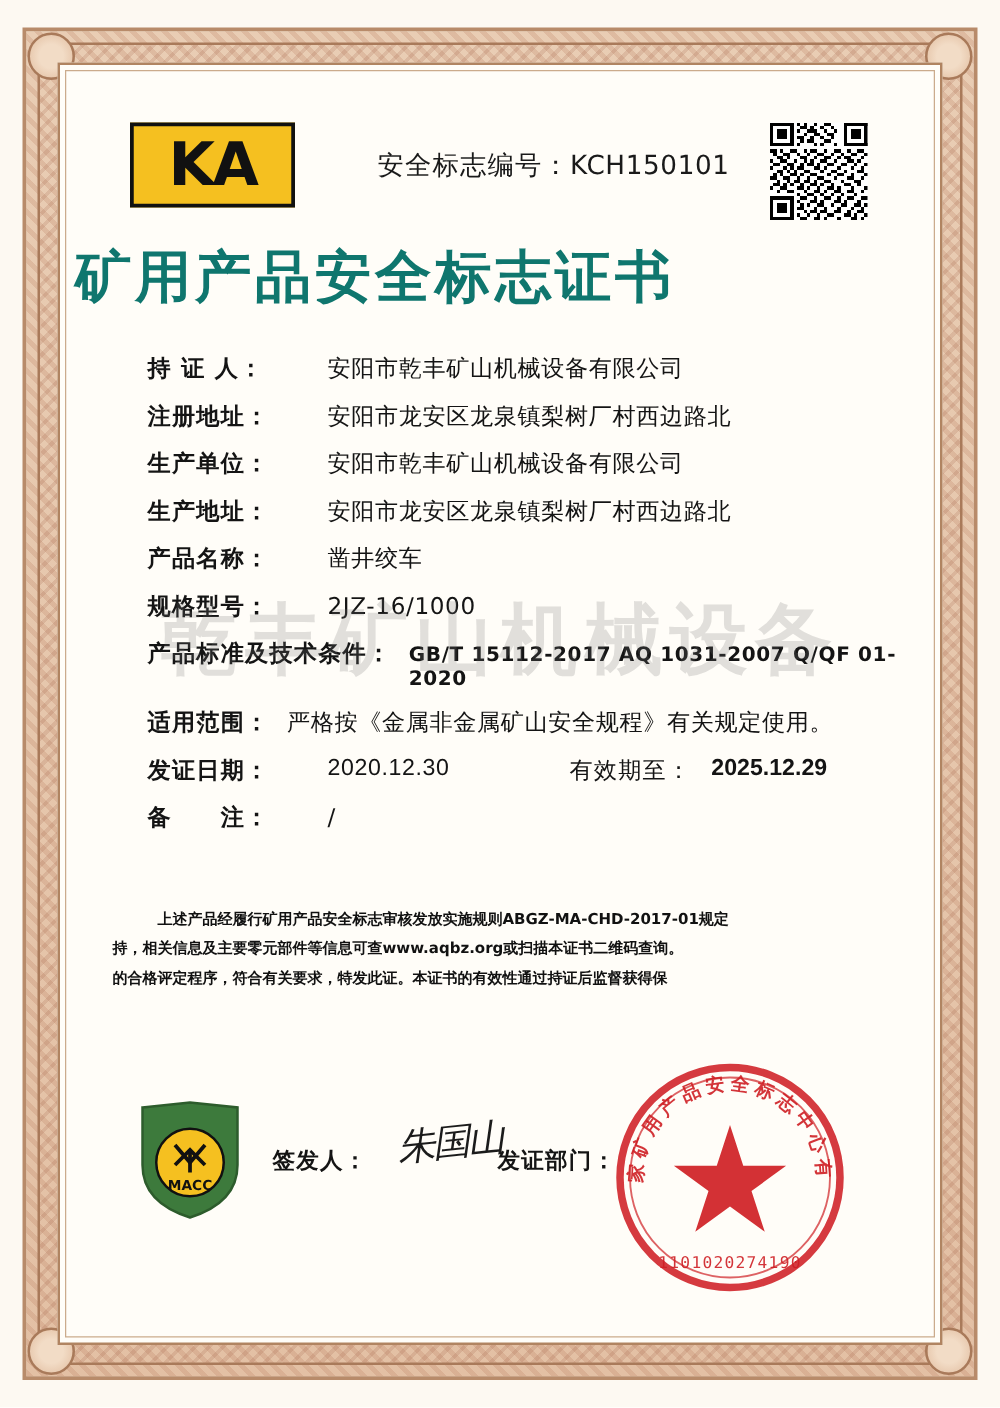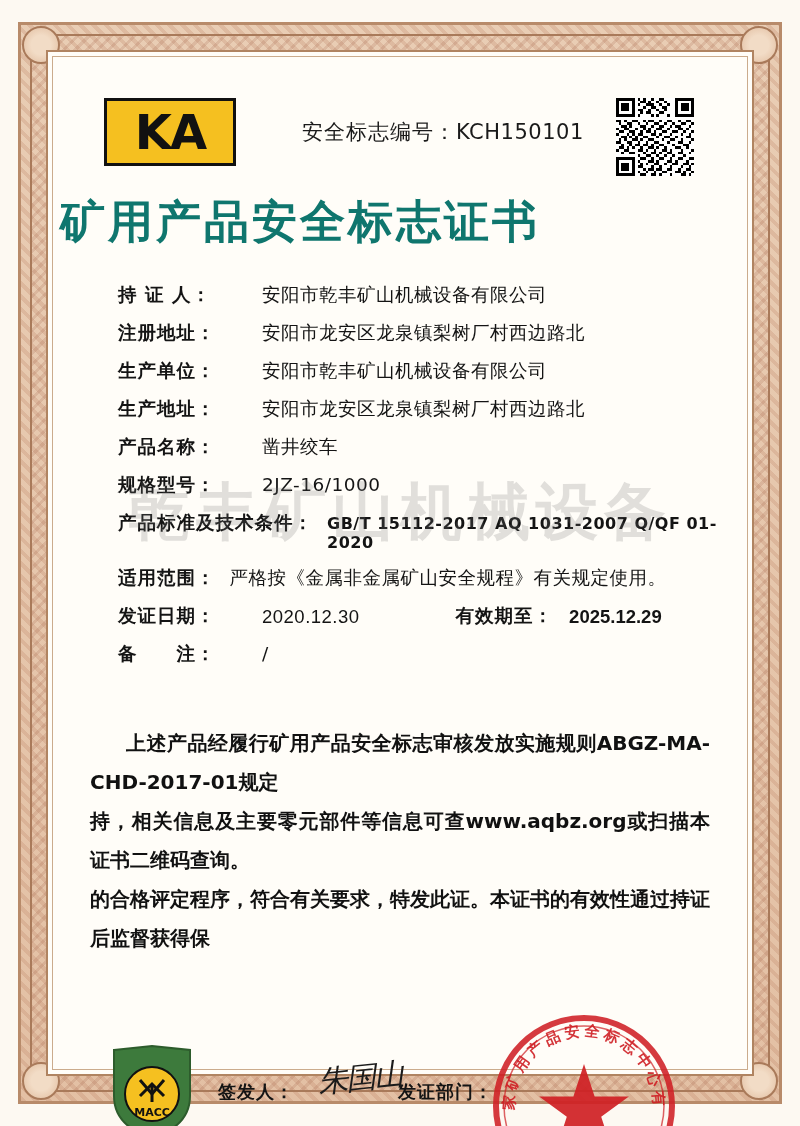--- a/index.html
+++ b/index.html
@@ -152,27 +152,27 @@
   }
   .field-value.small {
     font-size: 16px;
     font-weight: bold;
   }
   .field-row.wide .field-label { width: auto; }
   .field-row.wide .field-value { margin-left: 14px; }
 
   .date-row {
     display: flex;
-    align-items: flex-end;
+    align-items: flex-start;
     font-size: 18.5px;
     color: #141414;
     margin-bottom: 13px;
   }
   .date-row .right-label {
-    font-weight: bold;
+    font-weight: normal;
     margin-left: 96px;
     letter-spacing: 1px;
   }
   .date-row .right-value {
     font-weight: bold;
     margin-left: 16px;
   }
 
   
   .watermark {
@@ -185,21 +185,21 @@
     font-size: 62px;
     letter-spacing: 6px;
     color: rgba(120,120,120,0.22);
     pointer-events: none;
     white-space: nowrap;
   }
 
   
   .paragraph {
     margin: 58px 30px 0 30px;
-    font-size: 20px;
+    font-size: 12px;
     line-height: 1.95;
     color: #111;
     text-align: justify;
     font-family: "DejaVu Sans", "Liberation Sans", sans-serif;
     font-weight: bold;
   }
   .paragraph p { margin: 0; }
   .paragraph p.first { text-indent: 36px; }
 
   

